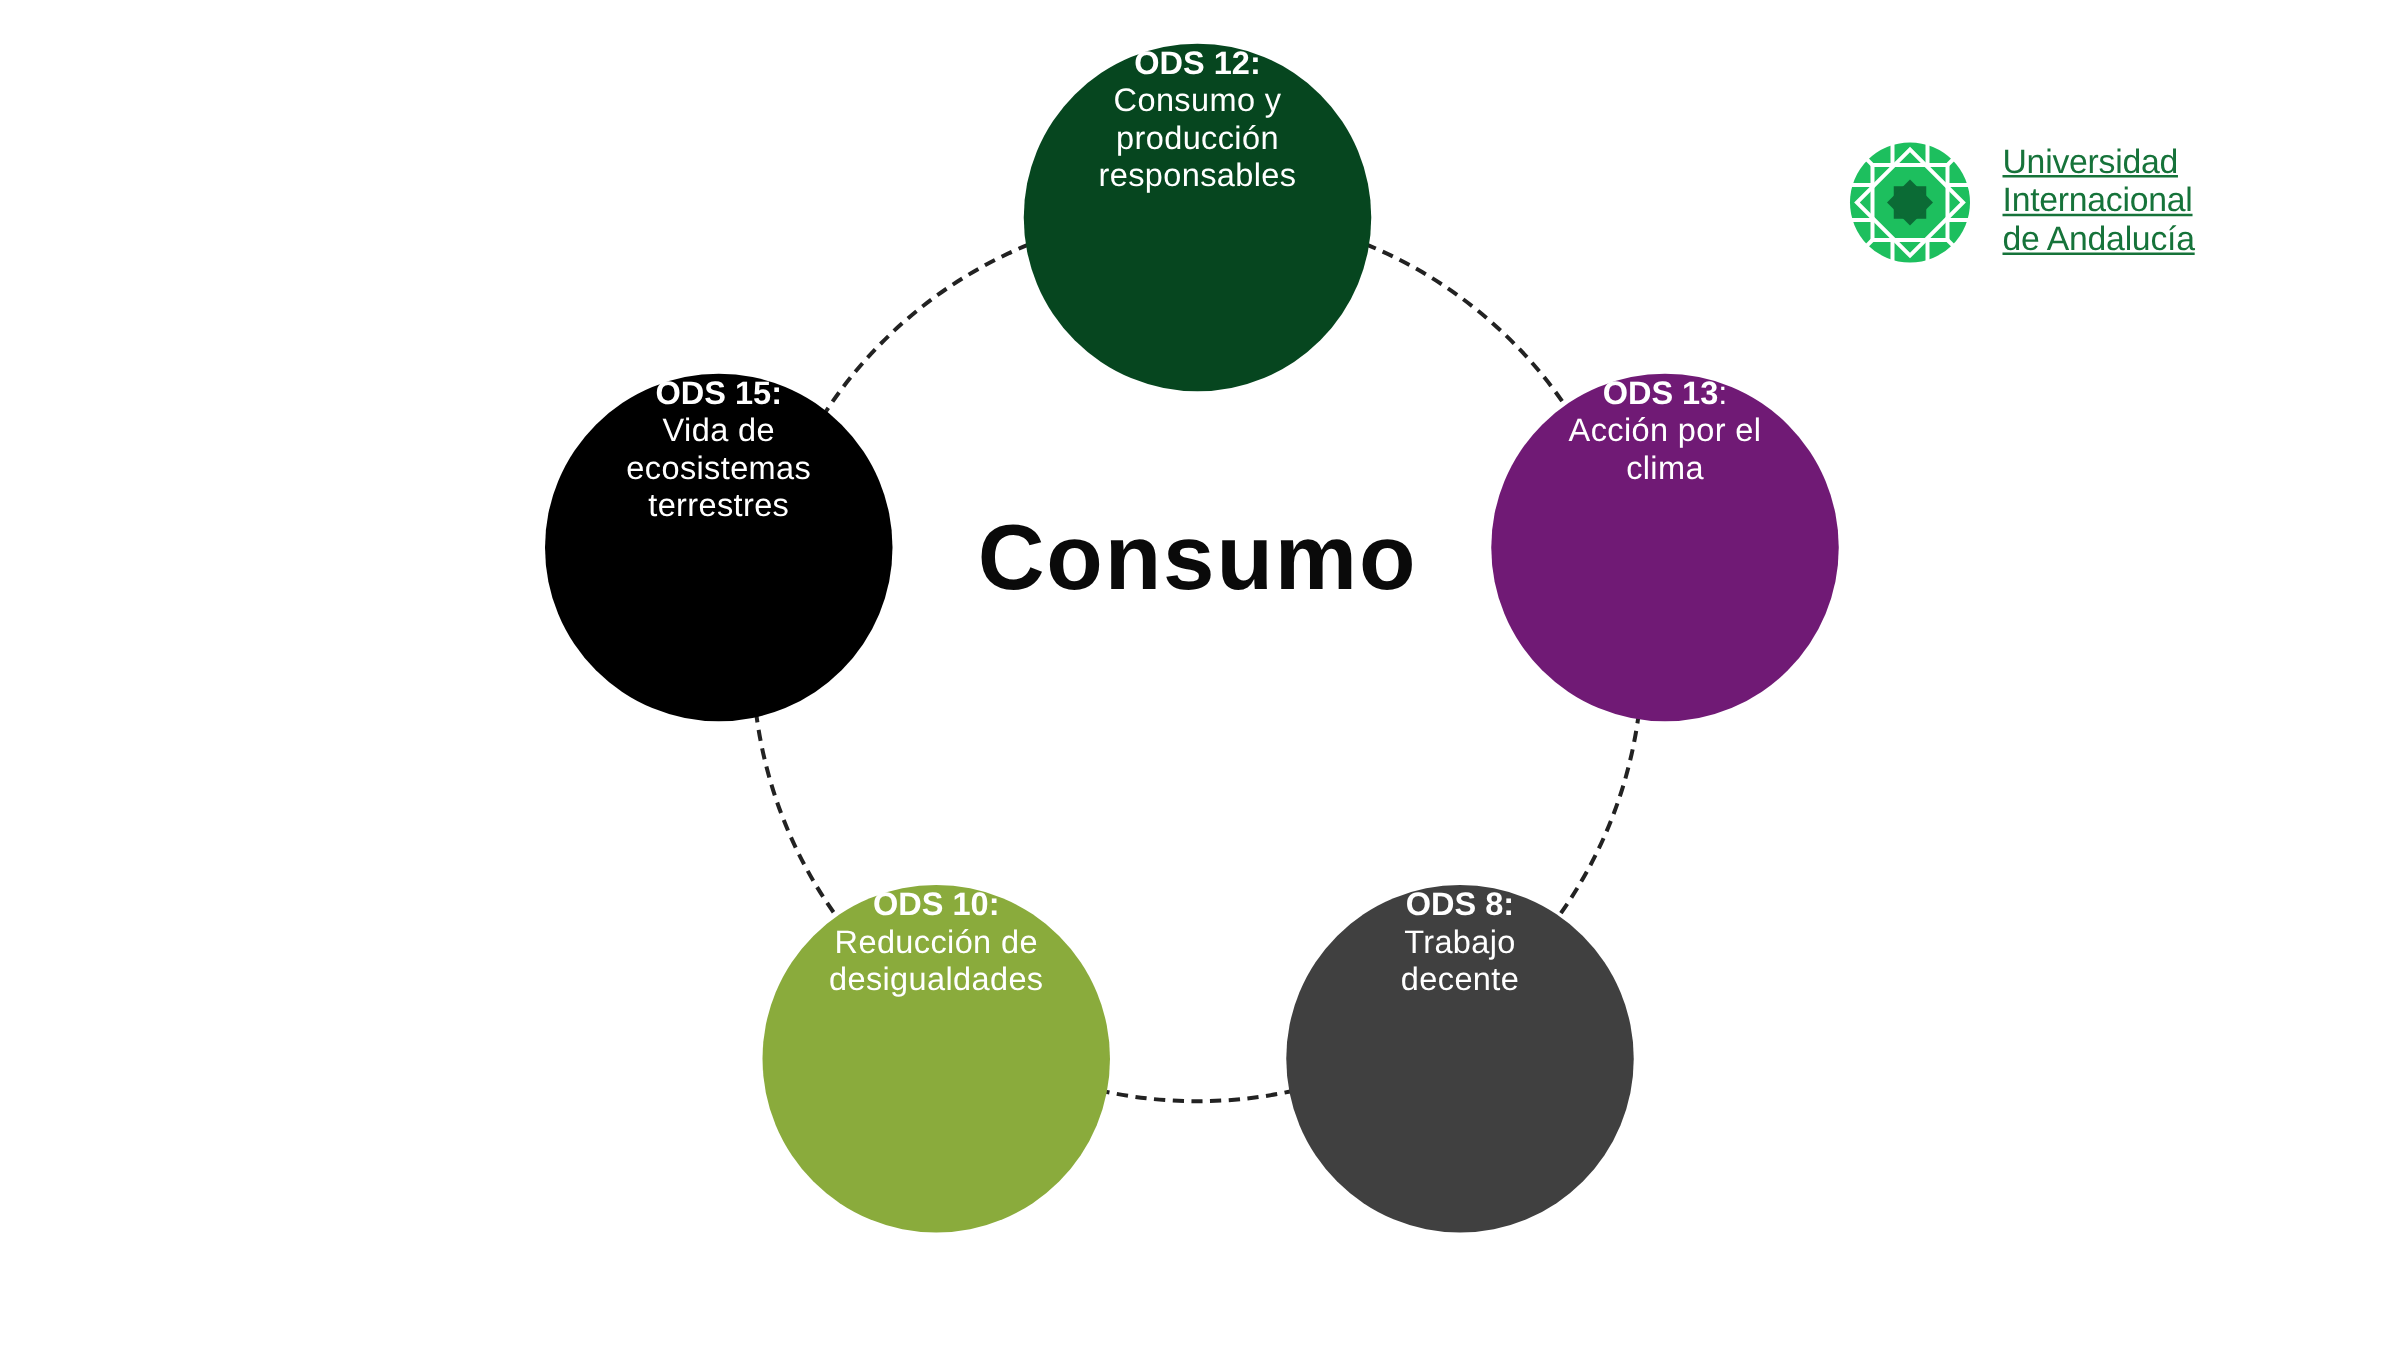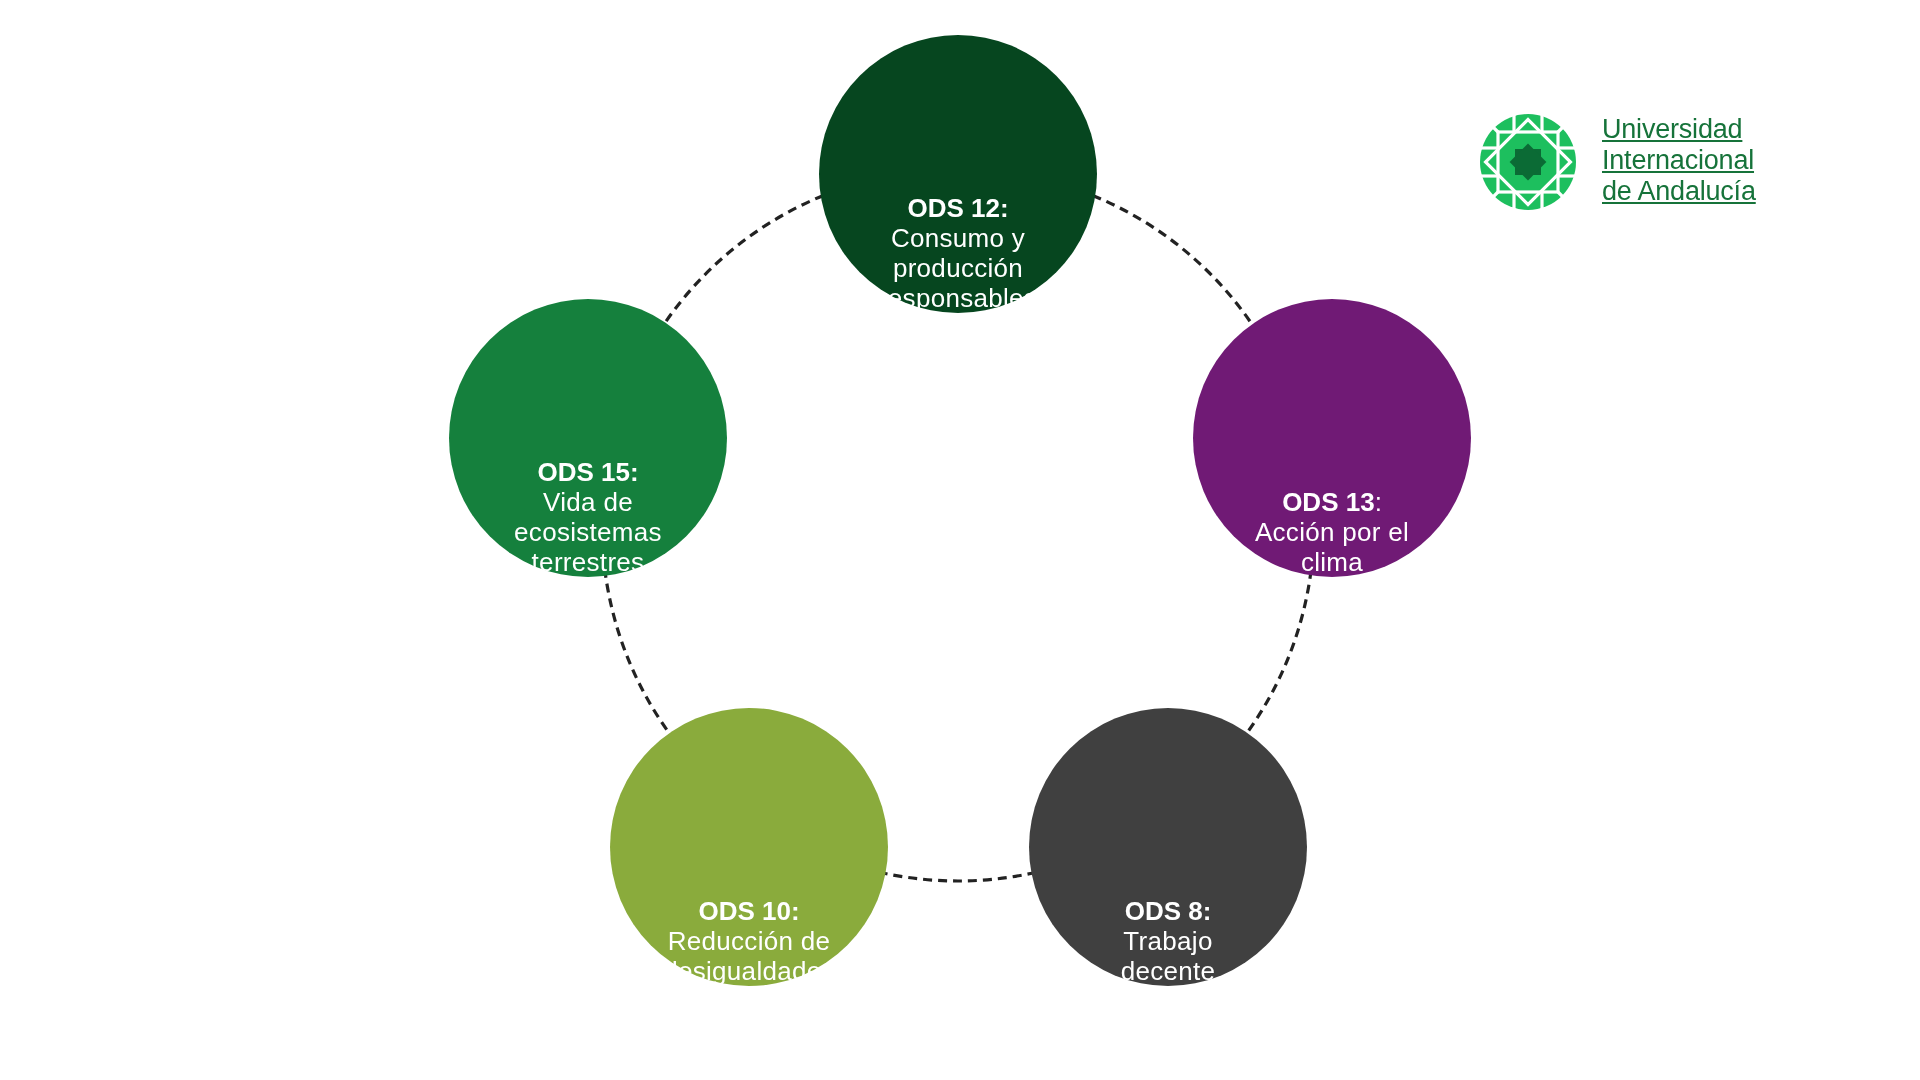--- a/index.html
+++ b/index.html
@@ -3,21 +3,21 @@
 <meta charset="utf-8">
 <style>
   html, body { margin:0; padding:0; }
   body {
     width:1920px; height:1080px; background:#ffffff; position:relative; overflow:hidden;
     font-family:"Liberation Sans", sans-serif;
   }
   .ring-svg { position:absolute; left:0; top:0; width:1920px; height:1080px; }
   .node {
     position:absolute; width:278px; height:278px; border-radius:50%;
-    display:flex; align-items:center; justify-content:flex-end; flex-direction:column;
+    display:flex; align-items:center; justify-content:flex-start; flex-direction:column;
     text-align:center; color:#ffffff;
   }
   .node .node-text { width:230px; font-size:26px; line-height:30px; }
   .node .node-label { font-weight:bold; display:block; }
   .node .node-desc { display:block; font-weight:normal; letter-spacing:0.3px; }
   .title {
     position:absolute; left:658px; top:408px; width:600px; text-align:center;
     font-family:"Liberation Sans", sans-serif; font-weight:bold;
     font-size:74px; line-height:76px; color:#0a0a0a; letter-spacing:1.5px;
   }
@@ -65,30 +65,31 @@
 </div>
 
 <div class="node" style="left:610px; top:708px; background:#8aab3c;">
   <div class="node-text">
     <span class="node-label">ODS 10:</span>
     <span class="node-desc">Reducción de</span>
     <span class="node-desc">desigualdades</span>
   </div>
 </div>
 
-<div class="node" style="left:449px; top:299px; background:#15803d;">
+<div class="node" style="left:436px; top:299px; background:#000000;">
   <div class="node-text">
     <span class="node-label">ODS 15:</span>
     <span class="node-desc">Vida de</span>
     <span class="node-desc">ecosistemas</span>
     <span class="node-desc">terrestres</span>
   </div>
 </div>
 
 <div class="title">
+  <span>Consumo</span>
 </div>
 
 <div class="logo">
   <svg class="logo-icon" viewBox="-50 -50 100 100">
 
     <g fill="#1dbf5e">
       <circle cx="0" cy="0" r="48"></circle>
     </g>
 
     <g fill="none" stroke="#ffffff" stroke-width="3.2">

